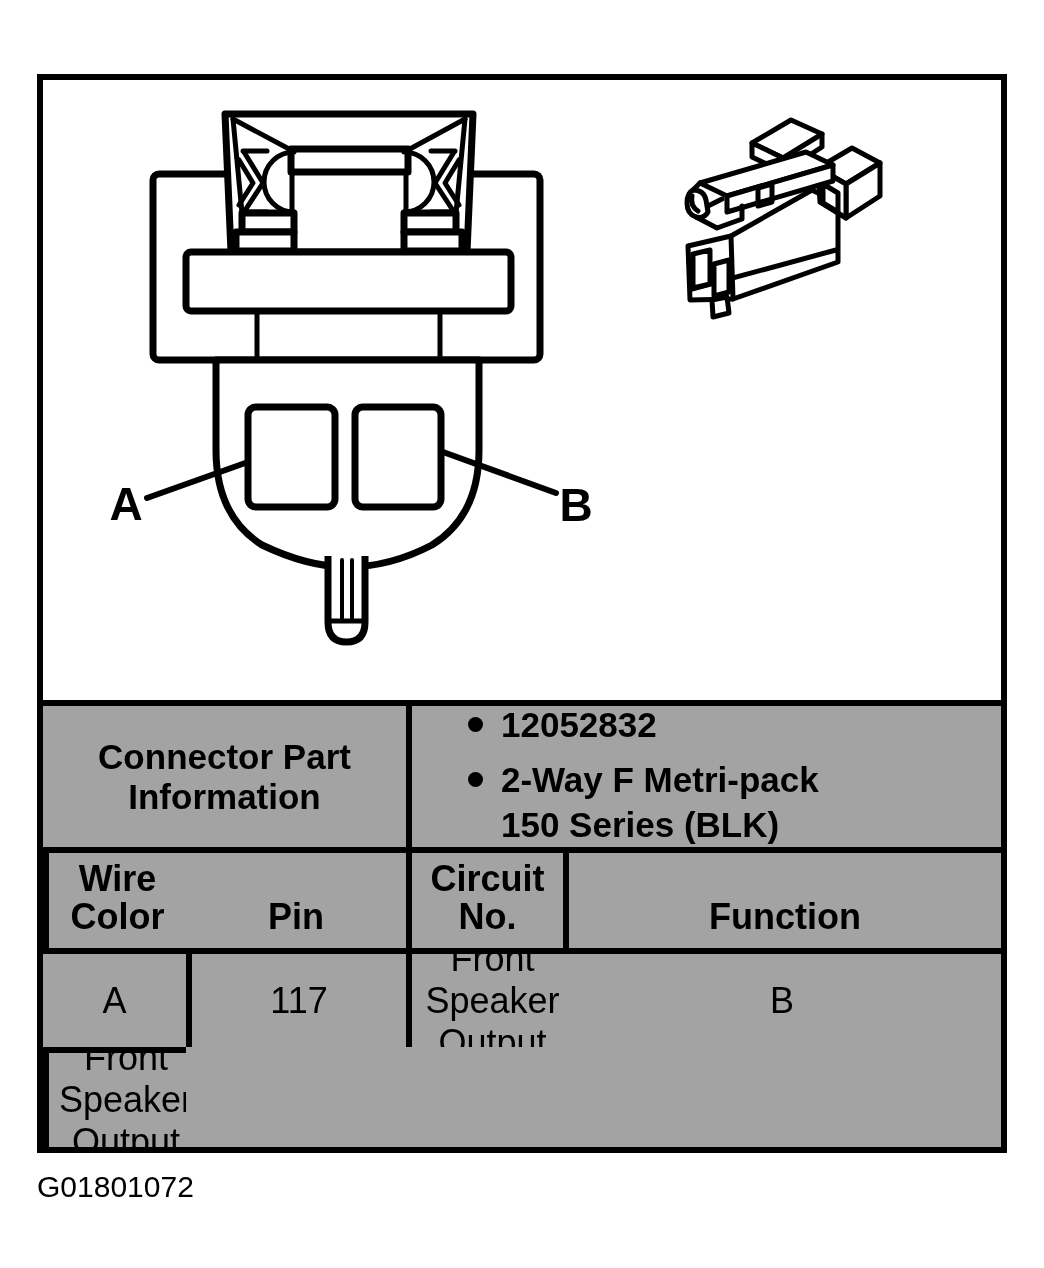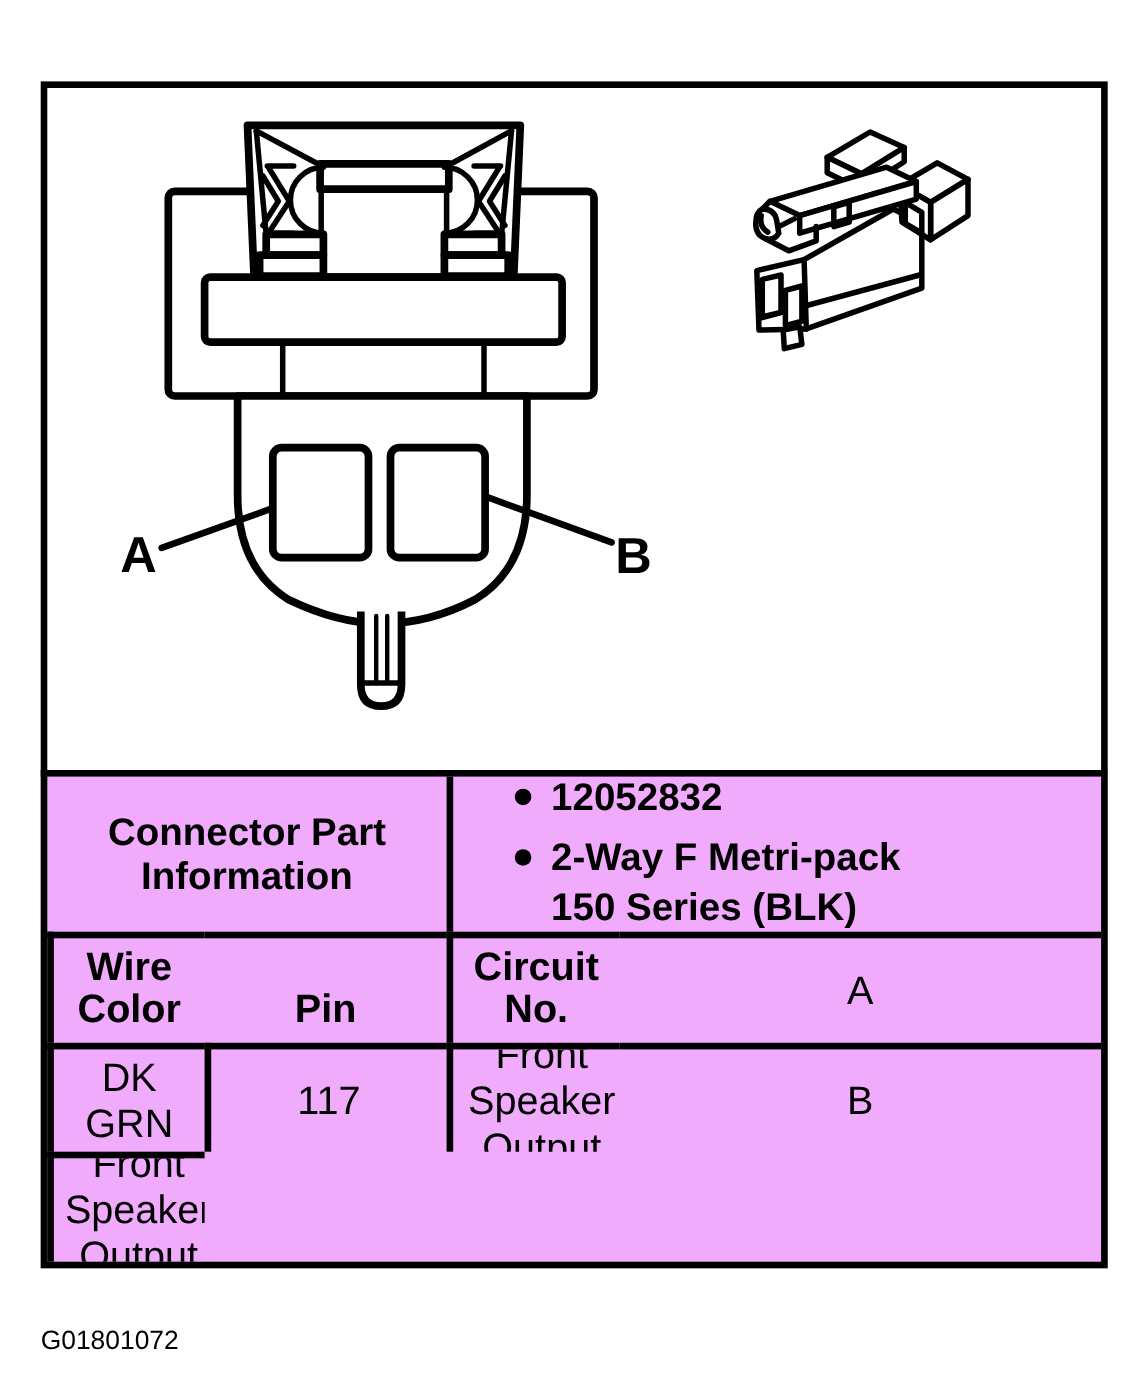--- a/index.html
+++ b/index.html
@@ -3,41 +3,41 @@
 <meta charset="utf-8">
 <style>
   html,body{margin:0;padding:0;background:#ffffff;}
   #page{position:relative;width:1044px;height:1268px;background:#fff;overflow:hidden;
         font-family:"Liberation Sans",sans-serif;color:#000;}
   #diagram-box{position:absolute;left:37px;top:74px;width:970px;height:632px;
                border:6px solid #000;box-sizing:border-box;background:#fff;}
   #figure-svg{position:absolute;left:0;top:0;width:1044px;height:1268px;}
   
   #info-table{position:absolute;left:37px;top:700px;width:970px;height:453px;
-              border:6px solid #000;box-sizing:border-box;background:#f0abfc;
+              border:6px solid #000;box-sizing:border-box;background:#a3a3a3;
               display:grid;grid-template-columns:143px 220px 157px 1fr;
               grid-template-rows:141px 101px 99px 100px;}
   .cell{box-sizing:border-box;display:flex;align-items:center;justify-content:center;
         text-align:center;overflow:hidden;}
   .bl{border-left:6px solid #000;}
   .bt{border-top:6px solid #000;}
   .span2a{grid-column:1/3;}
   .span2b{grid-column:3/5;}
   .partinfo{font-weight:bold;font-size:35px;line-height:40px;white-space:pre-line;}
   .bullets{flex-direction:column;align-items:flex-start;justify-content:flex-end;
            padding:8px 0 0 56px;text-align:left;gap:10px;}
   .bullet-item{display:flex;align-items:flex-start;}
   .bullet-dot{width:15px;height:15px;border-radius:50%;background:#000;flex:0 0 auto;
               margin:15px 18px 0 0;}
   .bullet-text{font-weight:bold;font-size:35px;line-height:45px;white-space:pre-line;}
   .th{align-items:flex-end;font-weight:bold;font-size:36px;line-height:38px;
       padding-bottom:12px;white-space:pre-line;}
   .td{font-size:36px;line-height:42px;}
   .td-fn{justify-content:flex-start;text-align:center;padding-left:10px;white-space:pre-line;}
-  #caption{position:absolute;left:37px;top:1204px;font-size:24px;line-height:30px;}
+  #caption{position:absolute;left:37px;top:1172px;font-size:30px;line-height:30px;}
   .lnf{fill:#fff;stroke:#000;stroke-width:7;stroke-linejoin:round;}
   .dt{fill:none;stroke:#000;stroke-width:5;stroke-linejoin:round;stroke-linecap:round;}
   .iso{fill:#fff;stroke:#000;stroke-width:5;stroke-linejoin:round;}
   .ison{fill:none;stroke:#000;stroke-width:5;stroke-linejoin:round;stroke-linecap:round;}
   .pinlabel{font-family:"Liberation Sans",sans-serif;font-weight:bold;font-size:46px;fill:#000;}
 </style>
 </head>
 <body>
 
 <div id="page">
@@ -156,23 +156,23 @@
         <span class="bullet-text">2-Way F Metri-pack
 150 Series (BLK)</span>
       </div>
     </div>
 
     <div class="cell bt bl th">Wire
 Color</div>
     <div class="cell bt th">Pin</div>
     <div class="cell bt bl th">Circuit
 No.</div>
+    <div class="cell bt bl th">Function</div>
 
     <div class="cell bt td">A</div>
-    <div class="cell bt bl td">DK GRN</div>
     <div class="cell bt bl td">117</div>
     <div class="cell bt bl td td-fn">Right Front Speaker
 Output (-)</div>
 
     <div class="cell bt td">B</div>
     <div class="cell bt bl td td-fn">Right Front Speaker
 Output (+)</div>
   </div>
 
   <div id="caption">G01801072</div>

